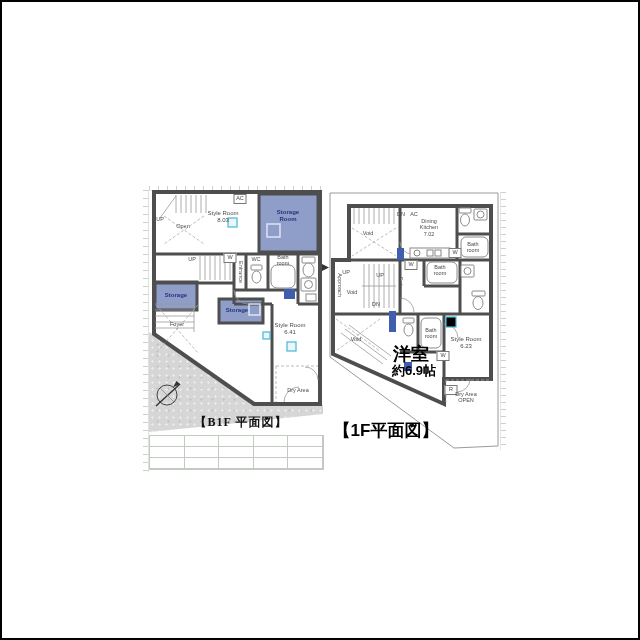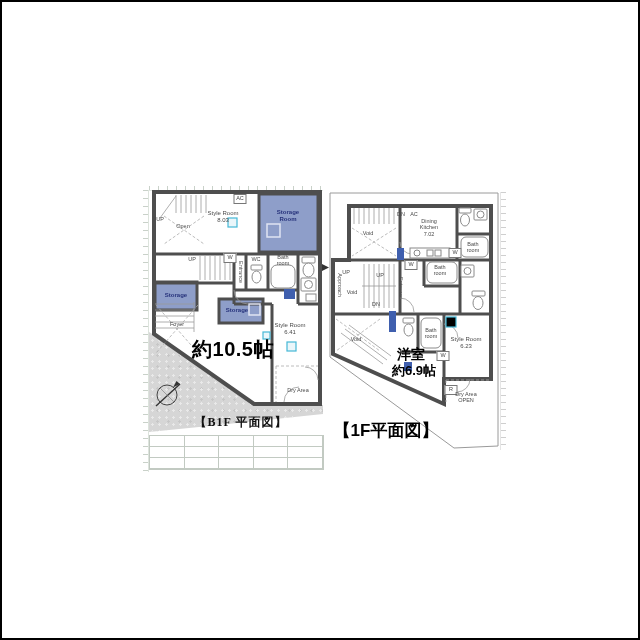--- a/index.html
+++ b/index.html
@@ -4,21 +4,21 @@
 <style>
   html,body{margin:0;padding:0;background:#fff;}
   #canvas{position:relative;width:640px;height:640px;background:#fff;border:2px solid #000;box-sizing:border-box;overflow:hidden;font-family:"Liberation Sans",sans-serif;}
   svg{position:absolute;left:0;top:0;}
   .lbl{position:absolute;transform:translate(-50%,-50%);color:#4a4a4a;font:6px/1.15 "Liberation Sans",sans-serif;text-align:center;white-space:pre-line;pointer-events:none;}
   .t5{font-size:5.5px;}
   .t6{font-size:6px;}
   .v{writing-mode:vertical-rl;text-orientation:mixed;white-space:nowrap;}
   .storage-lbl{color:#26327b;font-weight:bold;font-size:6px;}
   .area-big{font-size:20px;font-weight:bold;color:#000;letter-spacing:0.5px;white-space:nowrap;}
-  .jp-room{font-size:14px;font-weight:bold;color:#000;white-space:nowrap;}
+  .jp-room{font-size:18px;font-weight:bold;color:#000;white-space:nowrap;}
   .jp-size{font-size:13px;font-weight:bold;color:#000;white-space:nowrap;}
   .cap-b1f{font-size:12px;font-weight:bold;font-family:"Liberation Serif",serif;color:#111;letter-spacing:1px;white-space:nowrap;}
   .cap-1f{font-size:17px;font-weight:800;color:#000;white-space:nowrap;}
   .box{position:absolute;transform:translate(-50%,-50%);border:1px solid #777;background:#fff;font:5.5px/7px "Liberation Sans",sans-serif;color:#444;width:11px;height:8px;text-align:center;}
   .texture{position:absolute;left:147px;top:300px;width:174px;height:132px;
     background-color:#d6d6d6;
     background-image:radial-gradient(#e9e9e9 1px, transparent 1.4px),radial-gradient(#c7c7c7 1px, transparent 1.4px);
     background-size:7px 7px,11px 11px;background-position:0 0,3px 4px;
     clip-path:polygon(0px 30px,5px 33px,104px 103px,174px 103px,174px 112px,60px 124px,0px 130px);}
   .ruler-left{position:absolute;left:141px;top:188px;width:5px;height:282px;
@@ -177,21 +177,20 @@
   <div class="lbl storage-lbl" style="left:286px;top:214px;">Storage
 Room</div>
   <div class="lbl t5" style="left:190px;top:257px;">UP</div>
   <div class="box" style="left:228px;top:256px;">W</div>
   <div class="lbl t5" style="left:254px;top:257px;">WC</div>
   <div class="lbl t5" style="left:281px;top:258px;">Bath
 room</div>
   <div class="lbl t5 v" style="left:239px;top:270px;">Entrance</div>
   <div class="lbl storage-lbl" style="left:174px;top:293px;">Storage</div>
   <div class="lbl storage-lbl" style="left:235px;top:308px;">Storage</div>
-  <div class="lbl area-big" style="left:231px;top:347px;">約10.5帖</div>
   <div class="lbl t6" style="left:288px;top:327px;">Style Room
 6.41</div>
   <div class="lbl t5" style="left:296px;top:388px;">Dry Area</div>
   <div class="lbl t5" style="left:175px;top:322px;">Foyer</div>
   <div class="lbl cap-b1f" style="left:239px;top:421px;">【B1F 平面図】</div>
 
   <div class="lbl t5" style="left:366px;top:231px;">Void</div>
   <div class="lbl t5" style="left:399px;top:212px;">DN</div>
   <div class="lbl t5" style="left:412px;top:212px;">AC</div>
   <div class="lbl t5" style="left:427px;top:225px;">Dining

